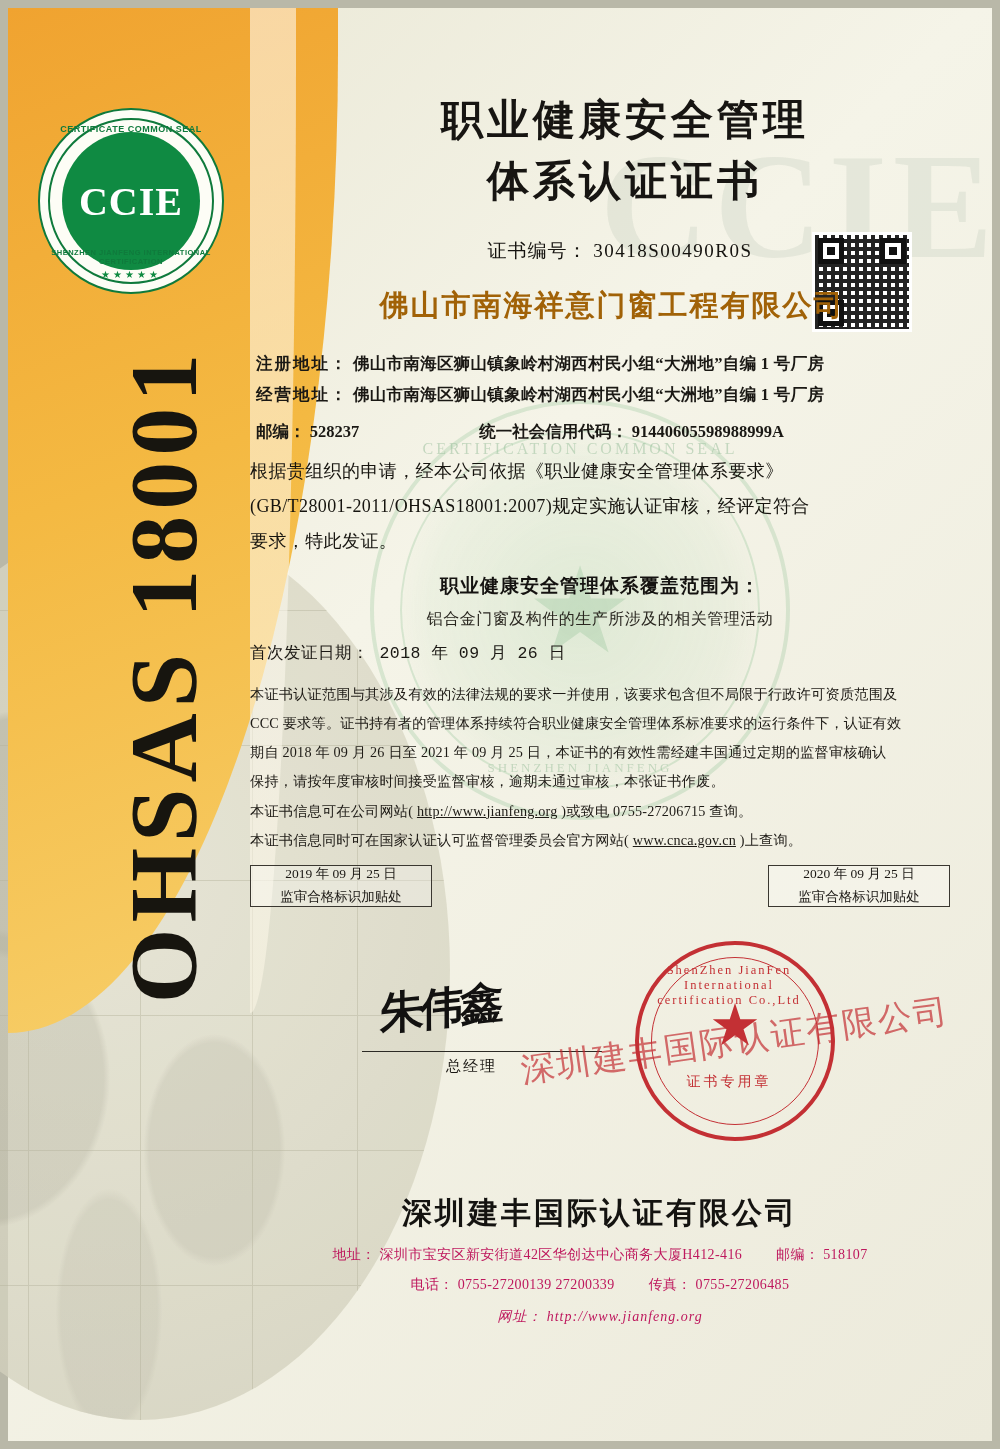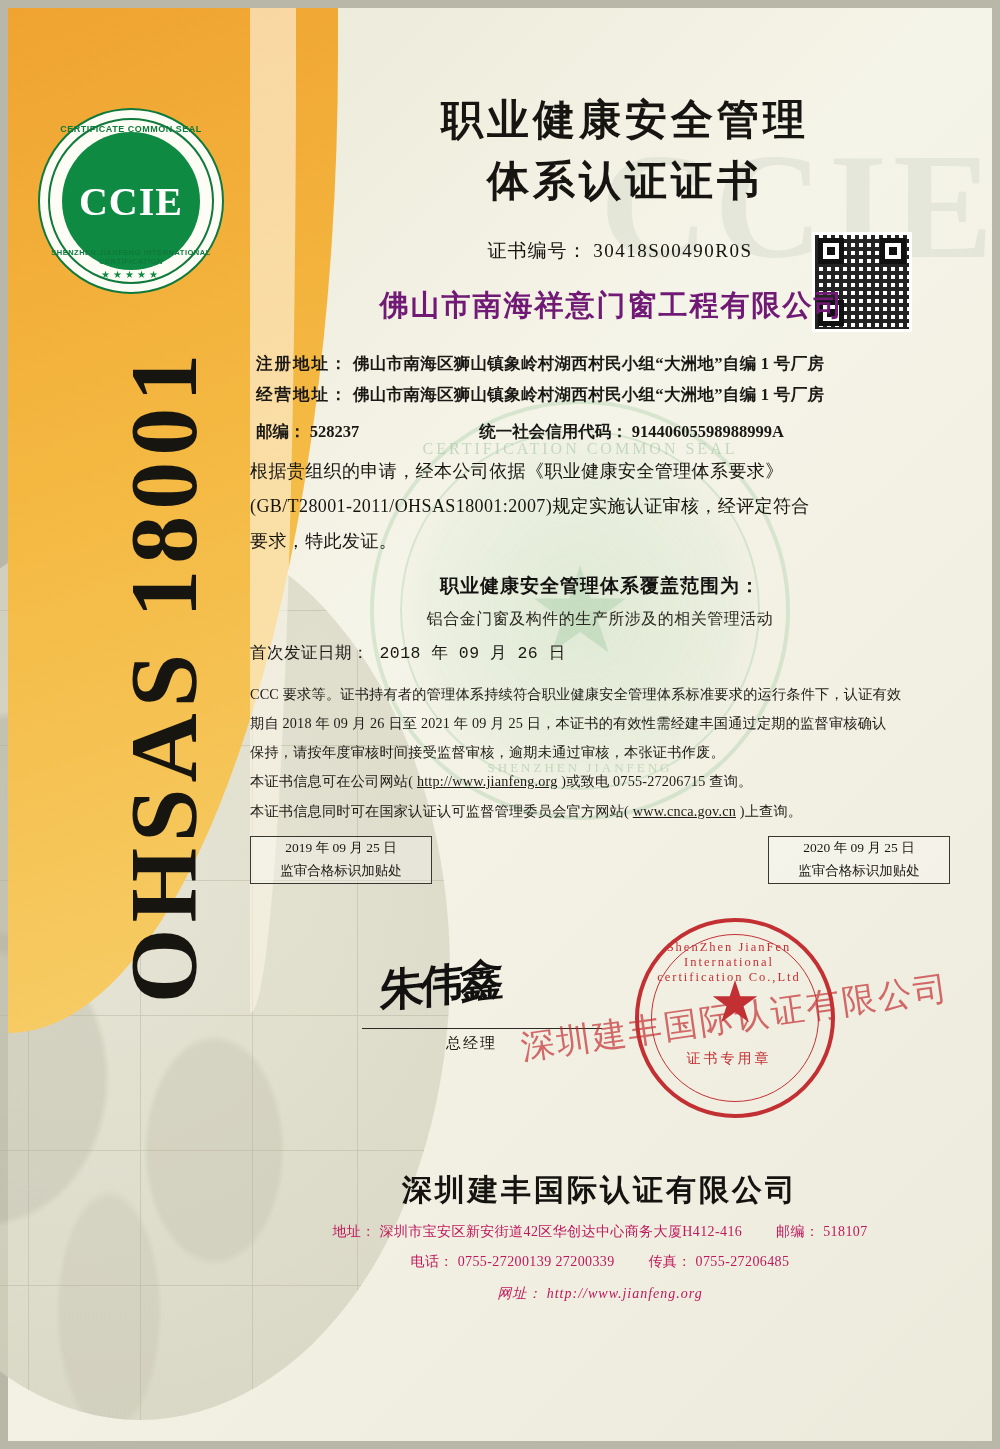--- a/index.html
+++ b/index.html
@@ -229,21 +229,21 @@
   }
   .cert-no .num { font-family:Liberation Serif, serif; letter-spacing:1.5px; }
 
   .company {
     margin-top:22px;
     text-align:center;
     font-family:"Liberation Serif", serif;
     font-weight:bold;
     font-size:29px;
     letter-spacing:2px;
-    color:#701a75;
+    color:#a16207;
     margin-left:24px;
   }
 
   .addr-block { margin-top:22px; margin-left:6px;font-weight:bold; }
   .addr-row {
     font-family:"Liberation Serif", serif;
     font-size:16.5px;
     color:#1a1814;
     line-height:1.9;
     letter-spacing:.3px;
@@ -307,21 +307,21 @@
   }
   .fineprint a { color:#1d1a15; text-decoration:underline; }
 
   
   .stickers {
     margin-top:10px;
     display:flex;
     justify-content:space-between;
   }
   .sticker {
-    width:182px; height:48px;
+    width:182px; height:42px;
     border:1px solid #3a3730;
     display:flex; flex-direction:column;
     align-items:center; justify-content:center;
     font-family:"Liberation Serif", serif;
     font-size:13.5px;
     color:#1b1814;
     line-height:1.7;
     background:rgba(255,255,255,.25);
   }
 
@@ -500,20 +500,21 @@
 
     <div class="scope-title">职业健康安全管理体系覆盖范围为：</div>
     <div class="scope-body">铝合金门窗及构件的生产所涉及的相关管理活动</div>
 
     <div class="first-issue">
       <span>首次发证日期：</span>
       <span>2018 年 09 月 26 日</span>
     </div>
 
     <div class="fineprint">
+      <div>本证书认证范围与其涉及有效的法律法规的要求一并使用，该要求包含但不局限于行政许可资质范围及</div>
       <div>CCC 要求等。证书持有者的管理体系持续符合职业健康安全管理体系标准要求的运行条件下，认证有效</div>
       <div>期自 2018 年 09 月 26 日至 2021 年 09 月 25 日，本证书的有效性需经建丰国通过定期的监督审核确认</div>
       <div>保持，请按年度审核时间接受监督审核，逾期未通过审核，本张证书作废。</div>
       <div>
         <span>本证书信息可在公司网站(</span>
         <a href="#">http://www.jianfeng.org</a>
         <span>)或致电 0755-27206715 查询。</span>
       </div>
       <div>
         <span>本证书信息同时可在国家认证认可监督管理委员会官方网站(</span>

